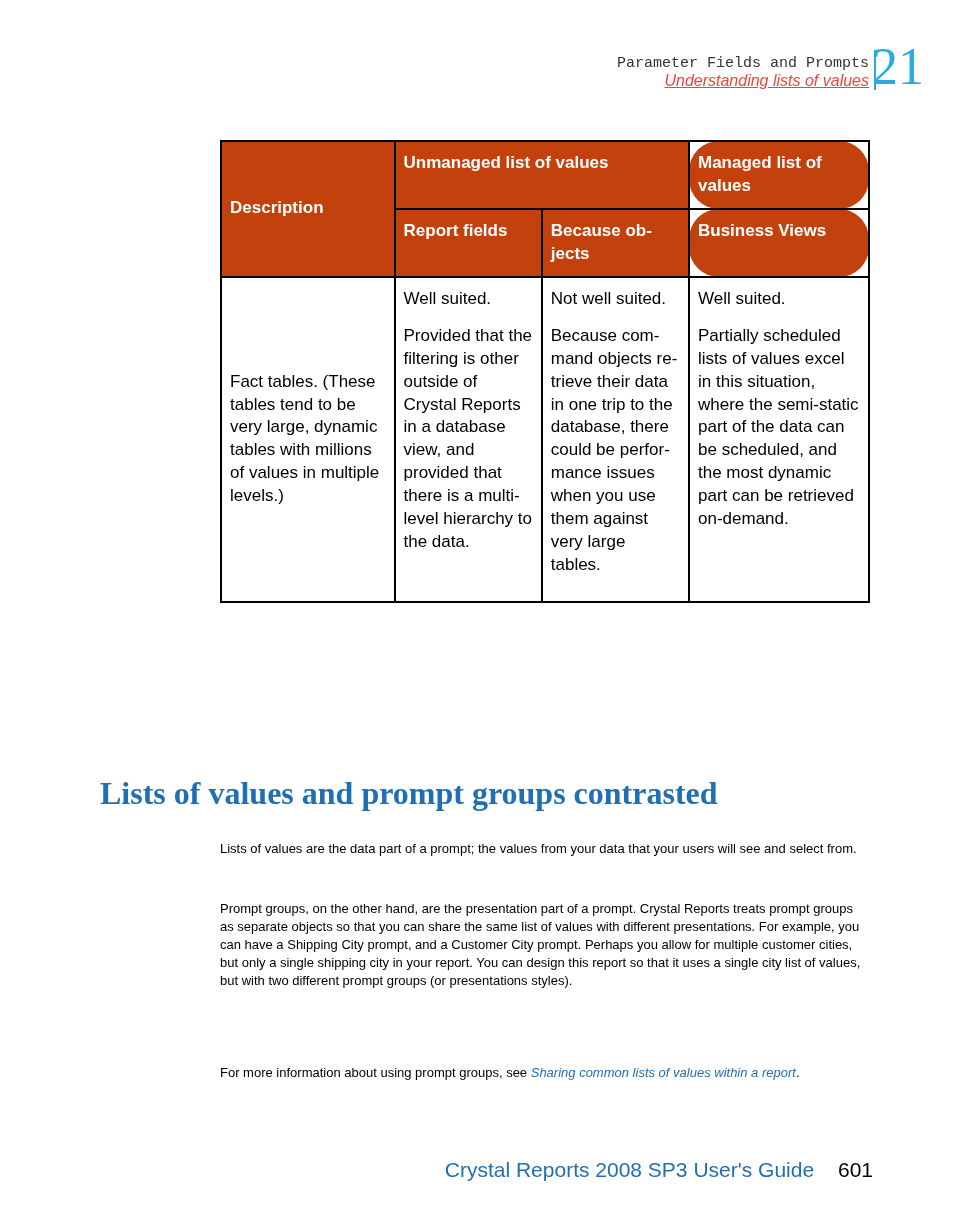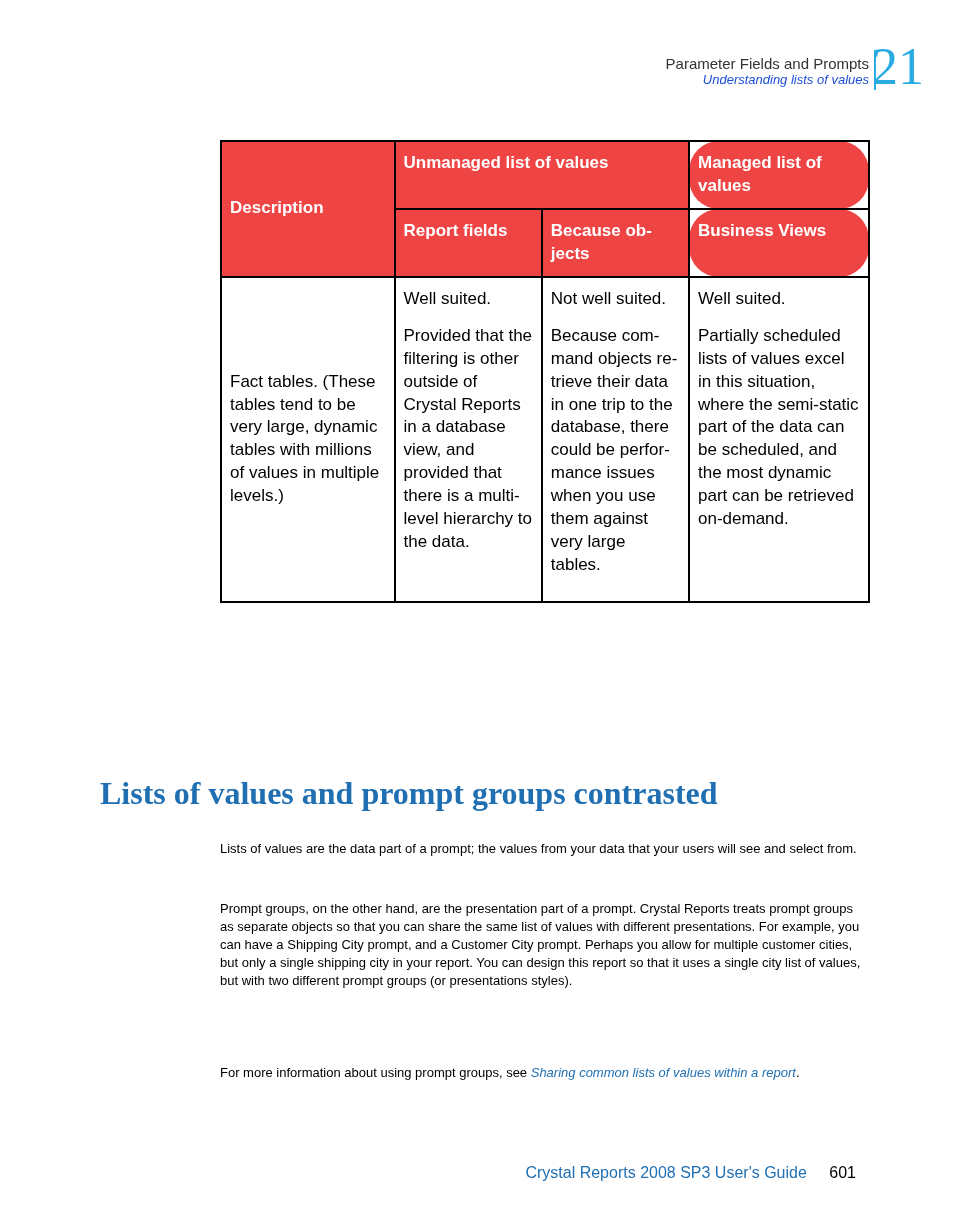--- a/index.html
+++ b/index.html
@@ -14,25 +14,27 @@
   }
   .header {
     position: absolute;
     top: 55px;
     right: 85px;
     text-align: right;
   }
   .header-title {
     font-size: 15px;
     color: #333;
+    font-family: Liberation Mono, monospace;
   }
   .header-sub {
-    font-size: 13px;
+    font-size: 16px;
     font-style: italic;
-    color: #1d4ed8;
+    color: #ef4444;
+    text-decoration: underline;
   }
   .chapter-num {
     position: absolute;
     top: 37px;
     right: 30px;
     font-family: Georgia, 'Times New Roman', serif;
     font-size: 52px;
     color: #29abe2;
     font-weight: 400;
   }
@@ -57,21 +59,21 @@
   }
   th, td {
     border: 2px solid #000;
     padding: 10px 8px;
     vertical-align: top;
     text-align: left;
     font-size: 17px;
     line-height: 1.35;
   }
   th {
-    background: #ef4444;
+    background: #c2410c;
     color: #fff;
     font-weight: bold;
   }
   .col-desc { width: 24%; }
   .col-rf   { width: 25%; }
   .col-co   { width: 26%; }
   .col-bv   { width: 25%; border-radius: 30px; }
   .section-title {
     position: absolute;
     top: 775px;
@@ -89,22 +91,22 @@
     line-height: 1.38;
     color: #000;
   }
   .p1 { top: 840px; }
   .p2 { top: 900px; }
   .p3 { top: 1064px; }
   .link { color: #1f6fb2; font-style: italic; }
   .footer {
     position: absolute;
     bottom: 45px;
-    right: 98px;
-    font-size: 16px;
+    right: 81px;
+    font-size: 21px;
     color: #1f6fb2;
   }
   .page-num { color: #000; margin-left: 18px; }
   .multi-para p { margin: 0 0 14px 0; }
 </style>
 </head>
 <body>
 
 <div class="header">
   <div class="header-title">Parameter Fields and Prompts</div>

